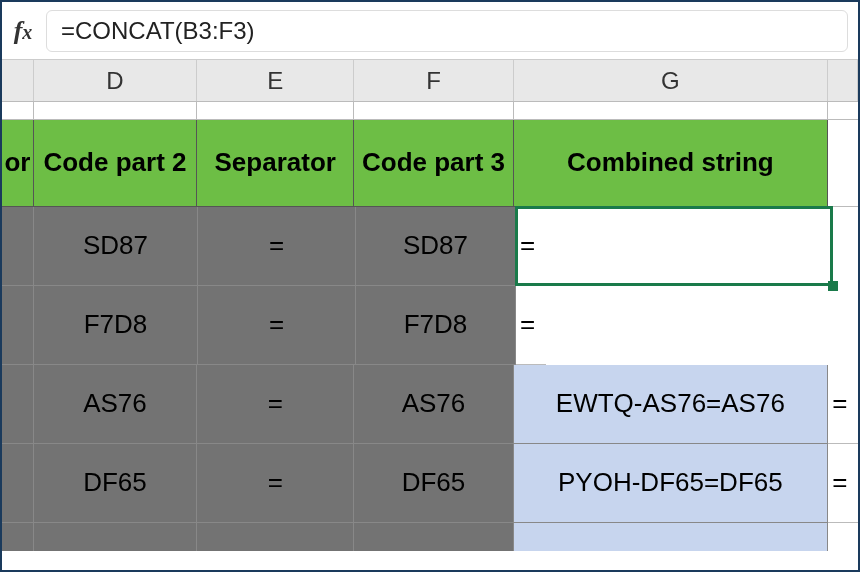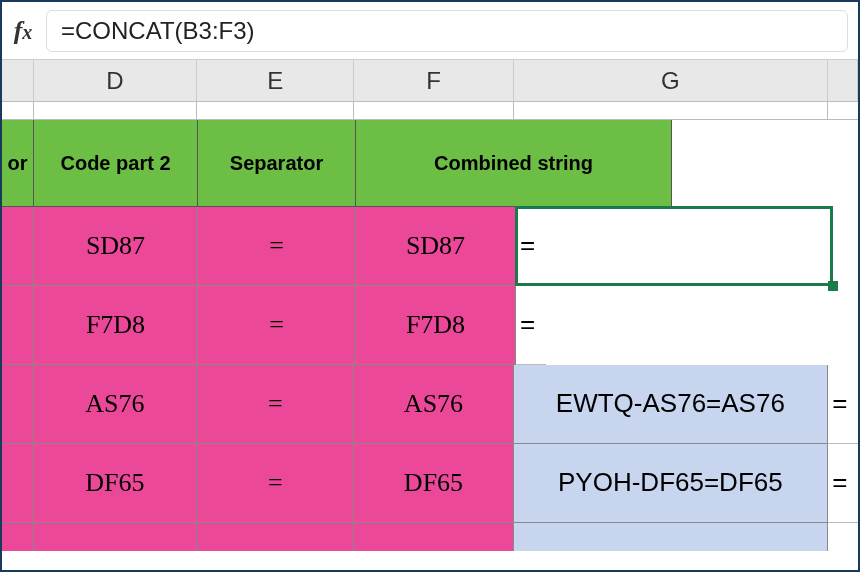--- a/index.html
+++ b/index.html
@@ -83,25 +83,25 @@
     justify-content: center;
     font-size: 26px;
     color: #000;
     text-align: center;
     line-height: 1.2;
     white-space: nowrap;
   }
   .cell.header {
     background: #6dbe45;
     font-weight: bold;
-    font-size: 20px;
+    font-size: 26px;
     white-space: normal;
     border-color: #555;
   }
-  .cell.yellow { background: #ec4899; font-family: Liberation Serif, serif; }
+  .cell.yellow { background: #737373; }
   .cell.blue { background: #c7d5ee; }
   .cell.cut-left { justify-content: center; overflow: hidden; }
   .col-c { width: 32px; }
   .col-d { width: 164px; }
   .col-e { width: 158px; }
   .col-f { width: 160px; }
   .col-g { width: 316px; }
   .col-h { width: 30px; }
   .selected-outline {
     position: absolute;
@@ -153,20 +153,21 @@
   <div class="spacer-cell col-g"></div>
   <div class="spacer-cell col-h" style="border-right:none"></div>
 </div>
 
 <div class="data-area">
 
   <div class="data-row header-row">
     <div class="cell header col-c cut-left" style="border-left:none">or</div>
     <div class="cell header col-d">Code part 2</div>
     <div class="cell header col-e">Separator</div>
+    <div class="cell header col-f">Code part 3</div>
     <div class="cell header col-g">Combined string</div>
     <div class="cell col-h" style="background:#fff;border-right:none;border-bottom:1px solid #bbb"></div>
   </div>
 
   <div class="data-row">
     <div class="cell yellow col-c" style="border-left:none"></div>
     <div class="cell yellow col-d">SD87</div>
     <div class="cell yellow col-e">=</div>
     <div class="cell yellow col-f">SD87</div>
     <div class="cell col-h" style="background:#fff;border-right:none;border-bottom:1px solid #bbb;justify-content:flex-start;padding-left:4px;overflow:hidden">=</div>

